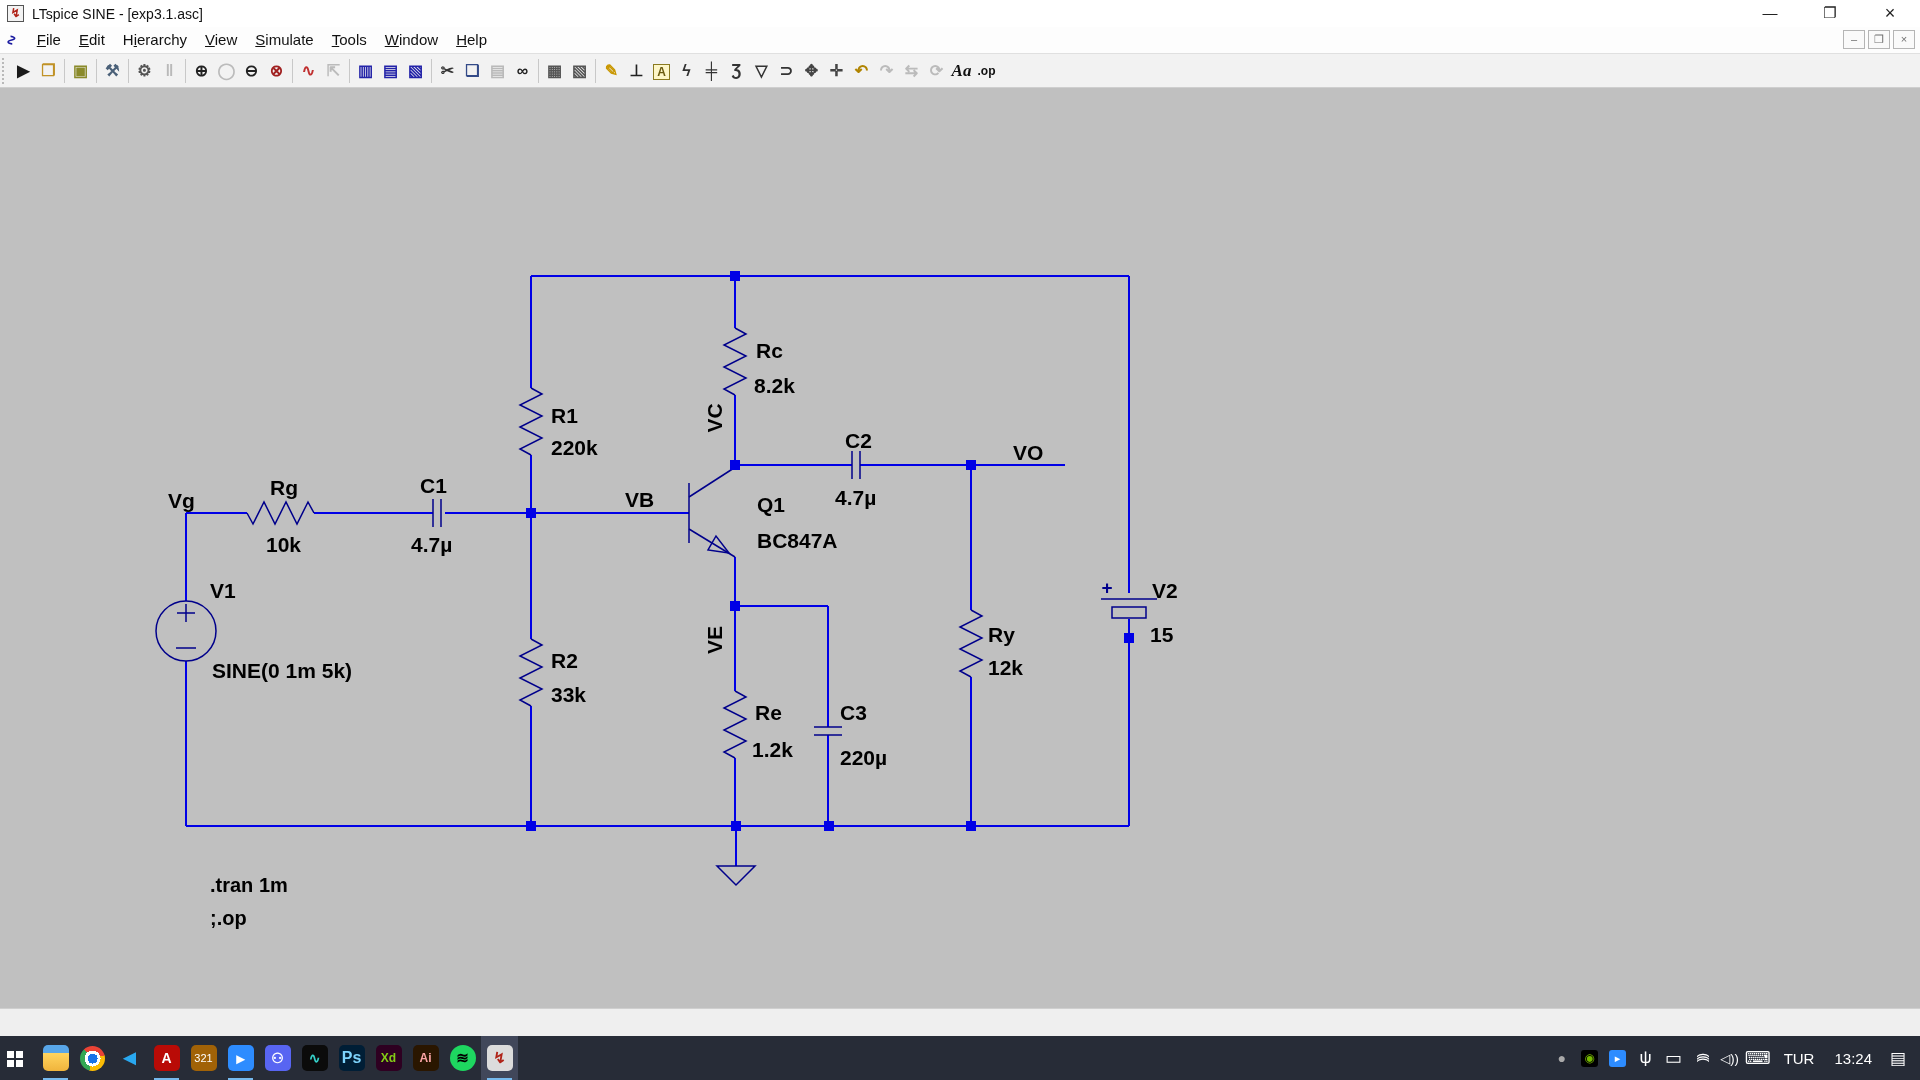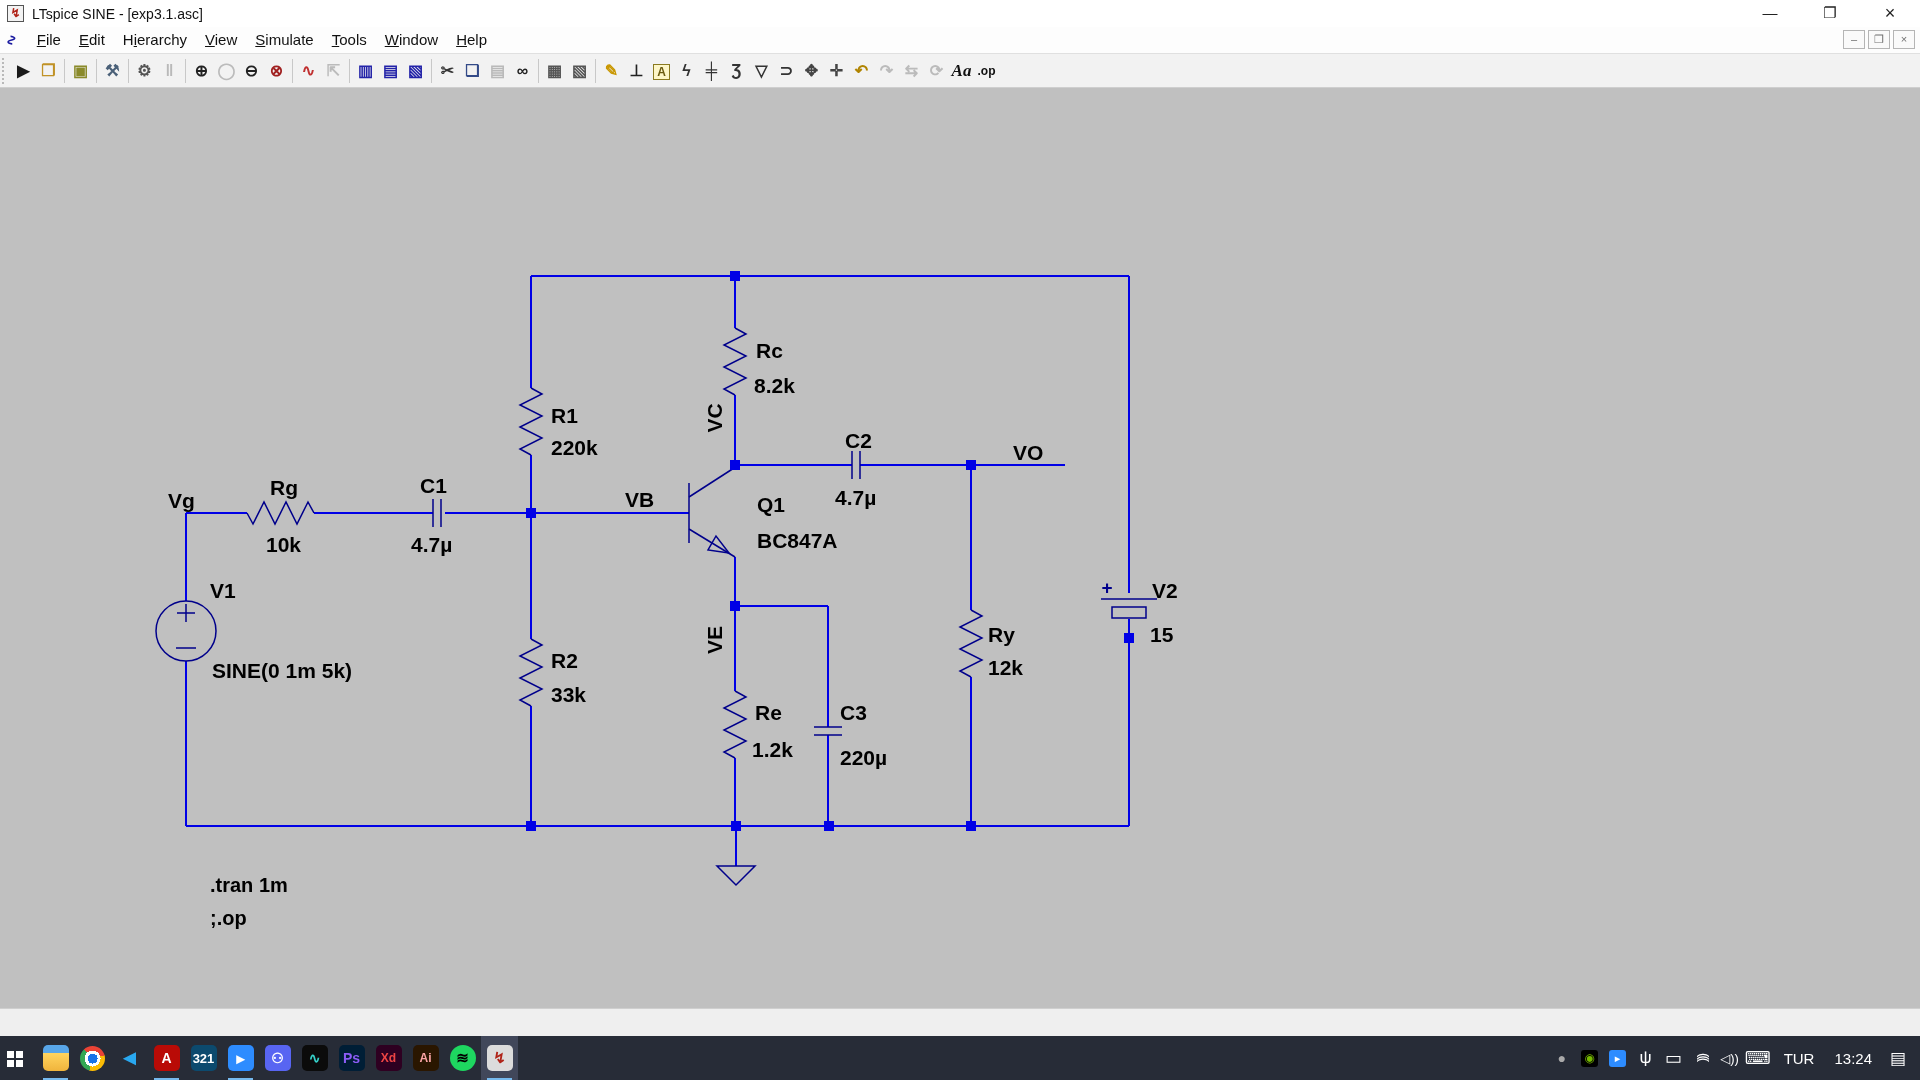--- a/index.html
+++ b/index.html
@@ -288,37 +288,37 @@
           <div class="chrome-ball"></div>
         </div>
         <div class="task-btn">
           <span style="color: rgb(41, 168, 240); font-size: 22px;">◄</span>
         </div>
         <div class="task-btn">
           <div class="chip" style="width: 26px; height: 26px; background: rgb(185, 11, 6); color: rgb(255, 255, 255); font-size: 14px; font-weight: bold;">A</div>
           <div class="task-underline"></div>
         </div>
         <div class="task-btn">
-          <div class="chip" style="width: 26px; height: 26px; background: #0c4a6e; color: rgb(255, 255, 255); font-size: 13px; font-weight: bold;">321</div>
+          <div class="chip" style="width: 26px; height: 26px; background: #a16207; color: rgb(255, 255, 255); font-size: 11px; font-weight: normal;">321</div>
         </div>
         <div class="task-btn">
           <div class="chip" style="width: 26px; height: 26px; background: rgb(45, 140, 255); color: rgb(255, 255, 255); font-size: 16px; font-weight: bold;">▸</div>
           <div class="task-underline"></div>
         </div>
         <div class="task-btn">
           <div class="chip" style="width: 26px; height: 26px; background: rgb(88, 101, 242); color: rgb(255, 255, 255); font-size: 14px; font-weight: bold;">⚇</div>
         </div>
         <div class="task-btn">
           <div class="chip" style="width: 26px; height: 26px; background: rgb(11, 11, 11); color: rgb(53, 208, 200); font-size: 14px; font-weight: bold;">∿</div>
         </div>
         <div class="task-btn">
-          <div class="chip" style="width: 26px; height: 26px; background: rgb(0, 30, 54); color: #8b5cf6; font-size: 14px; font-weight: bold;">Ps</div>
-        </div>
-        <div class="task-btn">
-          <div class="chip" style="width: 26px; height: 26px; background: rgb(46, 0, 33); color: #ef4444; font-size: 12px; font-weight: bold;">Xd</div>
+          <div class="chip" style="width: 26px; height: 26px; background: rgb(0, 30, 54); color: #7dd3fc; font-size: 16px; font-weight: bold;">Ps</div>
+        </div>
+        <div class="task-btn">
+          <div class="chip" style="width: 26px; height: 26px; background: rgb(46, 0, 33); color: #84cc16; font-size: 12px; font-weight: bold;">Xd</div>
         </div>
         <div class="task-btn">
           <div class="chip" style="width: 26px; height: 26px; background: rgb(42, 22, 0); color: #fca5a5; font-size: 12px; font-weight: bold;">Ai</div>
         </div>
         <div class="task-btn">
           <div class="chip" style="width: 26px; height: 26px; background: rgb(30, 215, 96); border-radius: 50%; color: rgb(0, 0, 0); font-size: 15px; font-weight: bold;">≋</div>
         </div>
         <div class="task-btn active">
           <div class="chip" style="width: 26px; height: 26px; background: rgb(220, 220, 220); color: rgb(176, 35, 24); font-size: 15px; font-weight: bold;">↯</div>
           <div class="task-underline"></div>

